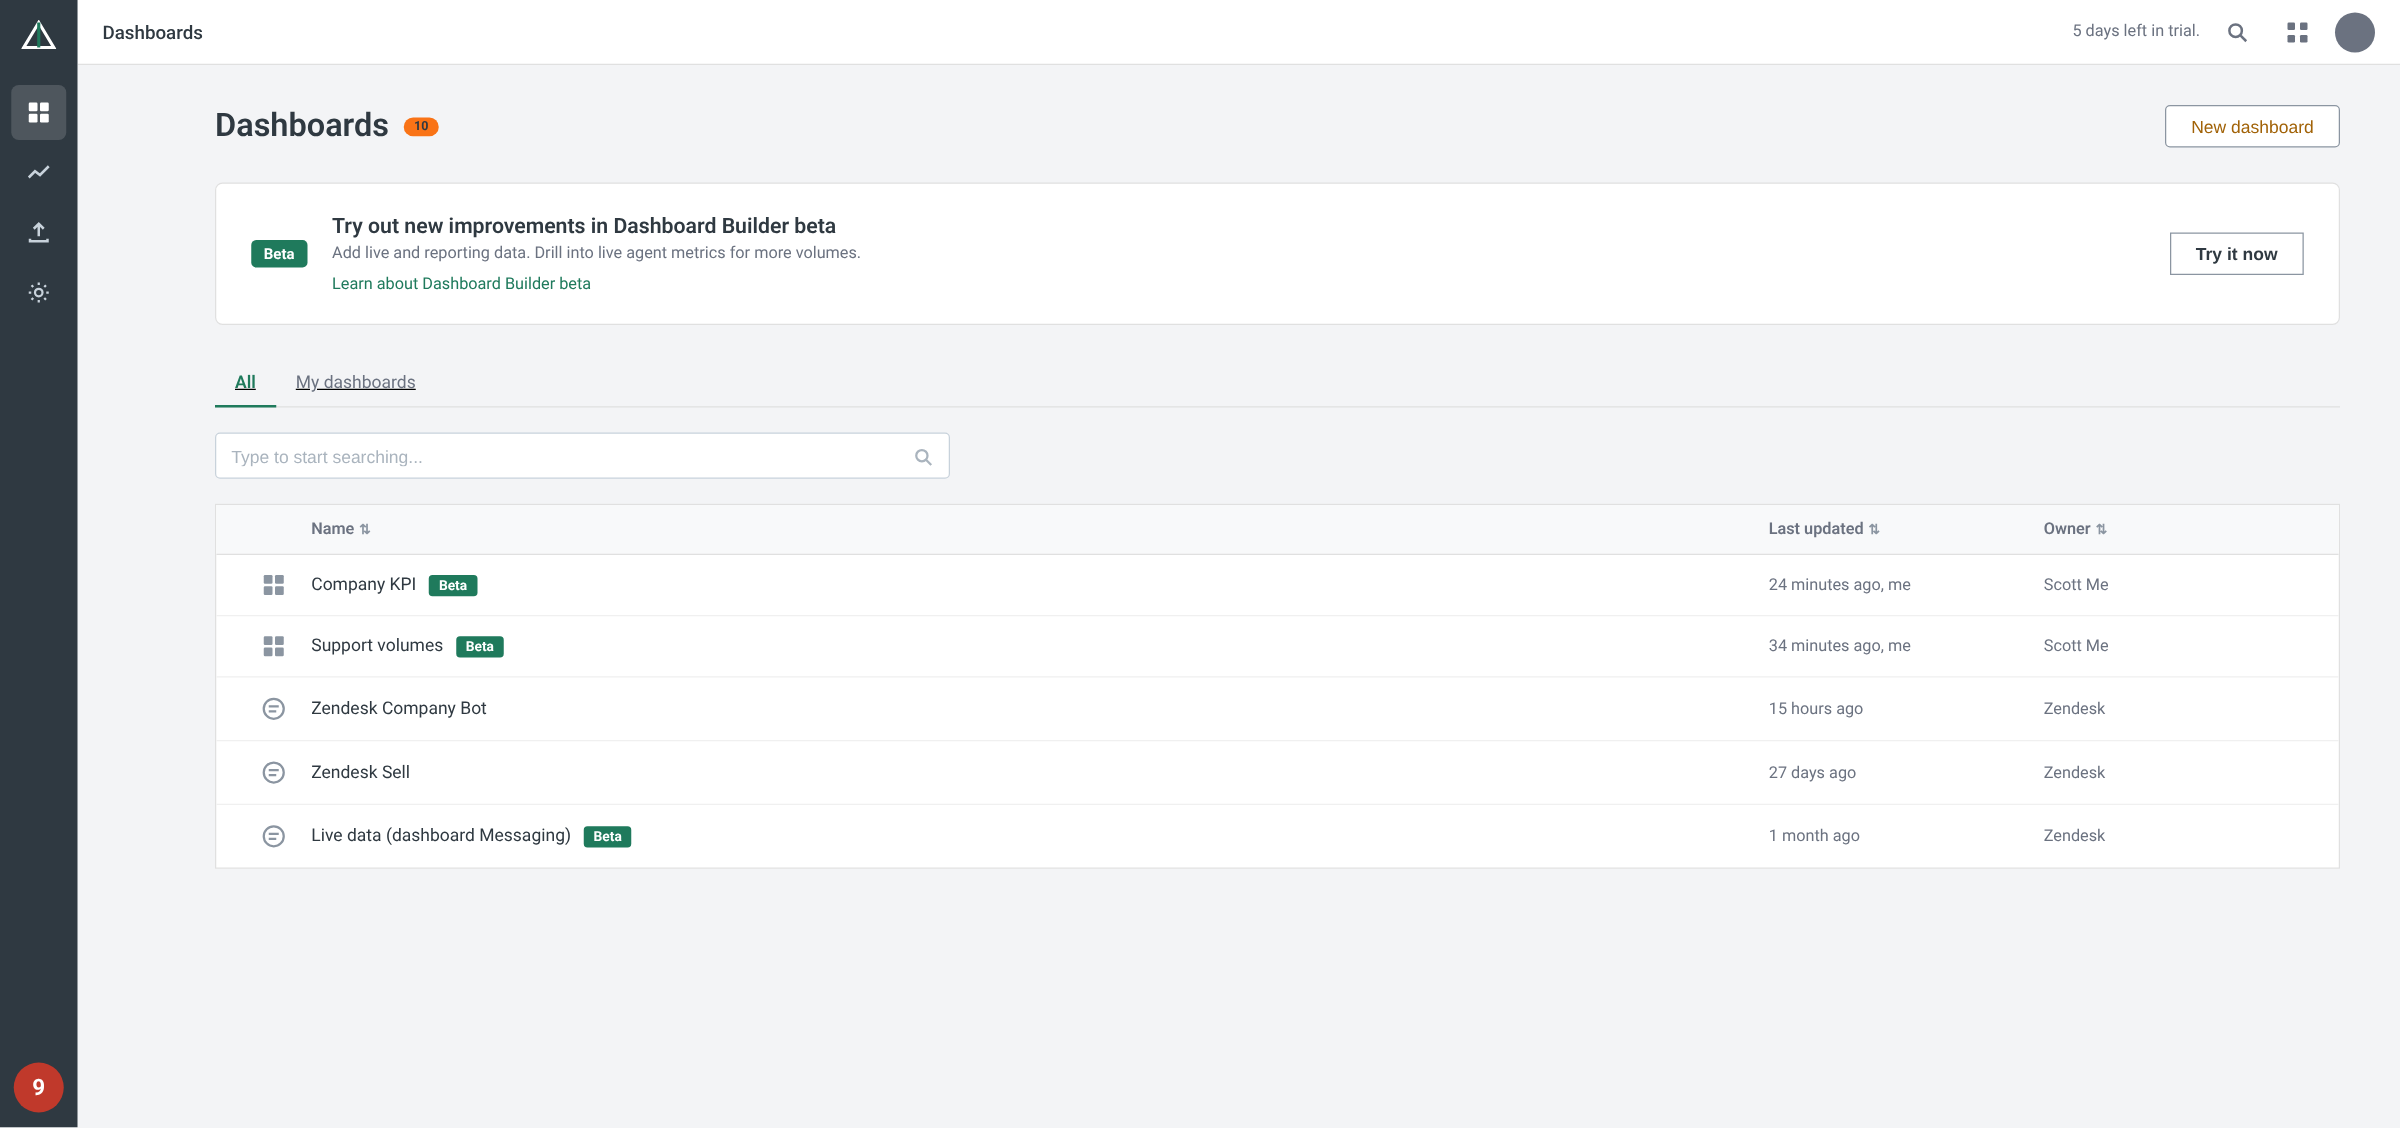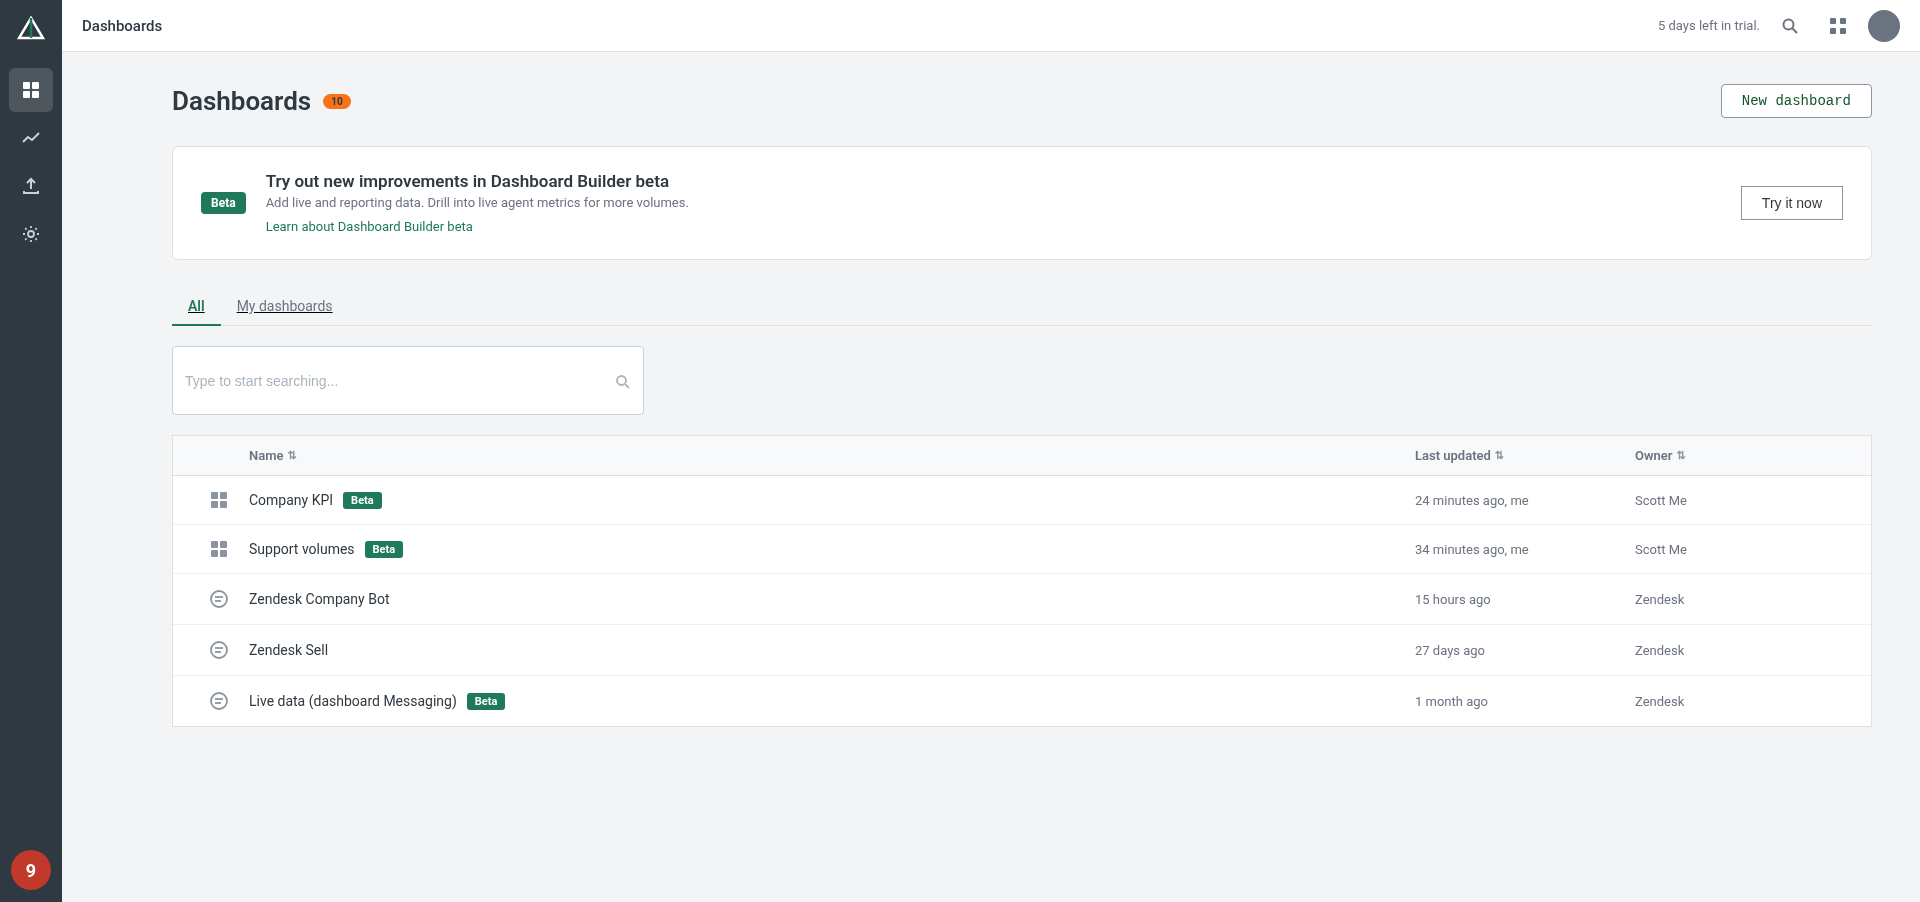--- a/index.html
+++ b/index.html
@@ -132,27 +132,26 @@
       background: #f97316;
       color: #2f3941;
       font-size: 10px;
       padding: 2px 8px;
       border-radius: 12px;
       font-weight: 700;
     }
     .new-dashboard-btn {
       border: 1px solid #8b95a1;
       background: #fff;
-      color: #14532d;
+      color: #a16207;
       padding: 8px 20px;
       border-radius: 4px;
       font-size: 14px;
       cursor: pointer;
       font-weight: 500;
-      font-family: Liberation Mono, monospace;
     }
 
     
     .banner {
       background: #fff;
       border: 1px solid #e0e0e0;
       border-radius: 6px;
       padding: 24px 28px;
       display: flex;
       align-items: center;
@@ -190,21 +189,21 @@
       text-align: right;
     }
     .try-it-btn {
       border: 1px solid #8b95a1;
       background: #fff;
       color: #2f3941;
       padding: 8px 20px;
       border-radius: 0;
       font-size: 14px;
       cursor: pointer;
-      font-weight: 400;
+      font-weight: 700;
       flex-shrink: 0;
     }
 
     
     .tabs {
       display: flex;
       gap: 0;
       border-bottom: 1px solid #e0e0e0;
       margin-bottom: 20px;
       text-decoration: underline;
@@ -223,22 +222,22 @@
       font-weight: 600;
     }
 
     
     .search-box {
       display: flex;
       align-items: center;
       background: #fff;
       border: 1px solid #c8d2db;
       border-radius: 4px;
-      padding: 24px 12px;
-      width: 472px;
+      padding: 8px 12px;
+      width: 588px;
       margin-bottom: 20px;
       gap: 8px;
     }
     .search-input {
       border: none;
       outline: none;
       flex: 1;
       font-size: 14px;
       color: #2f3941;
       background: transparent;

